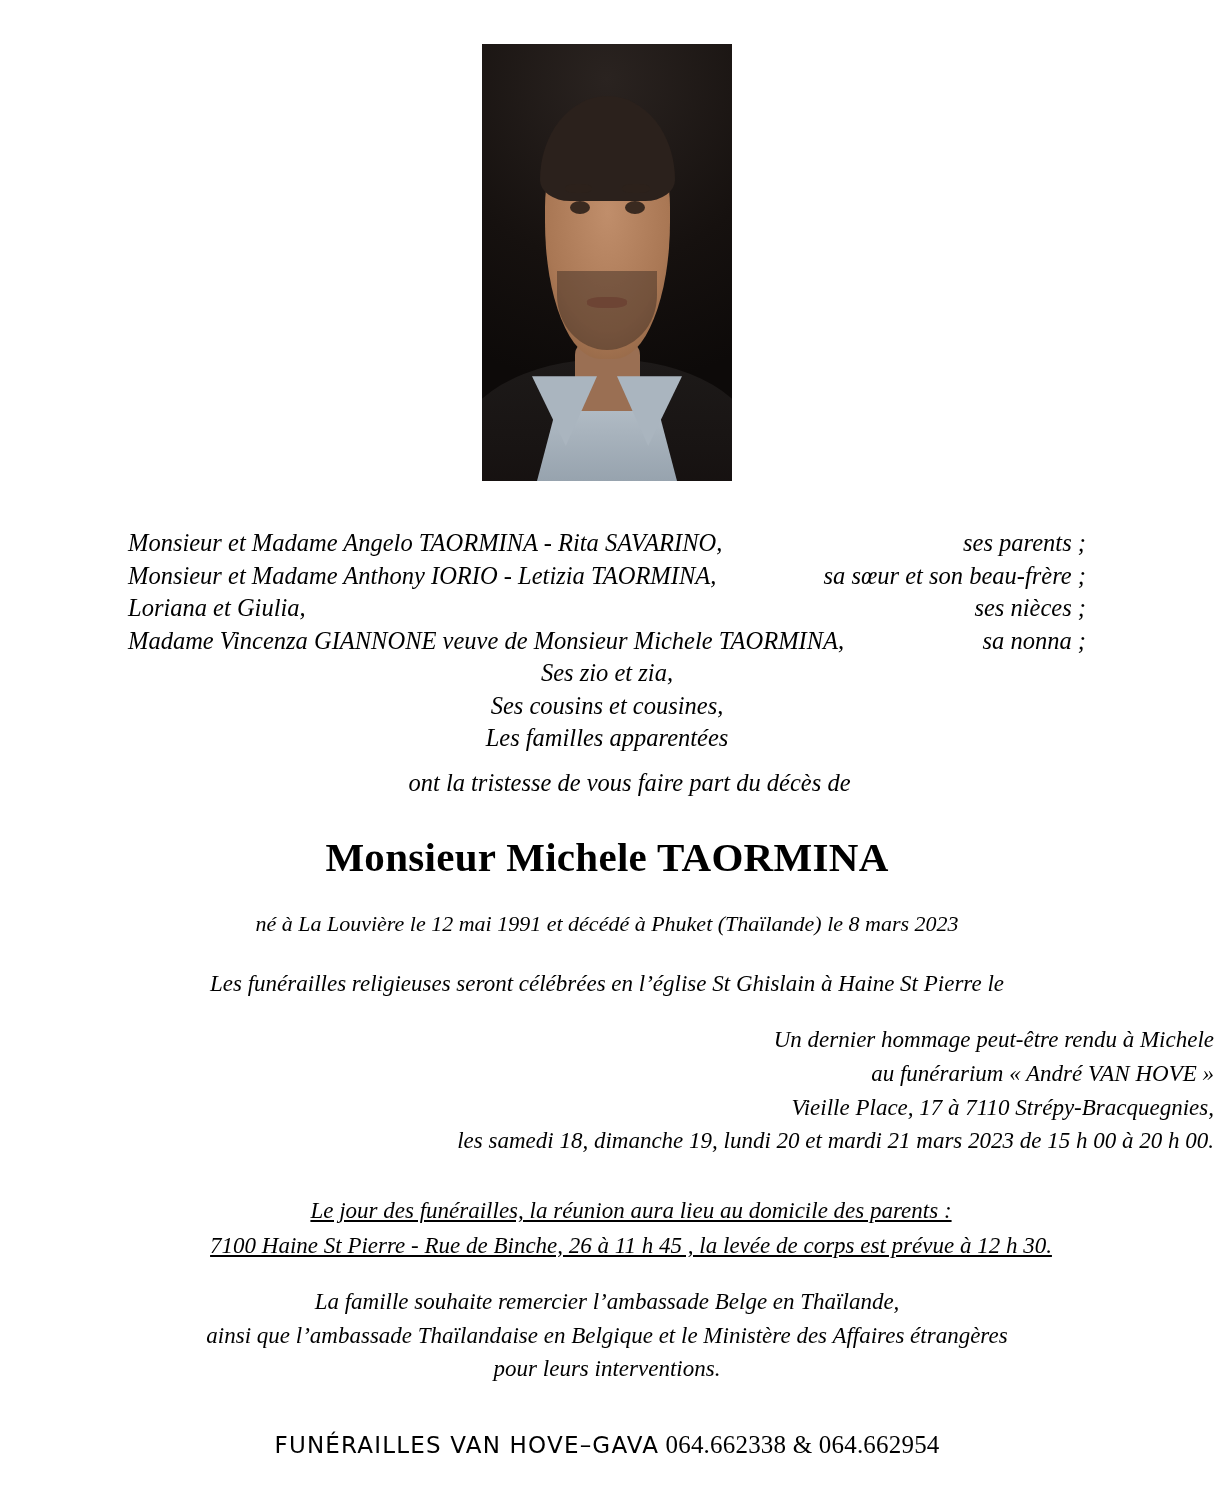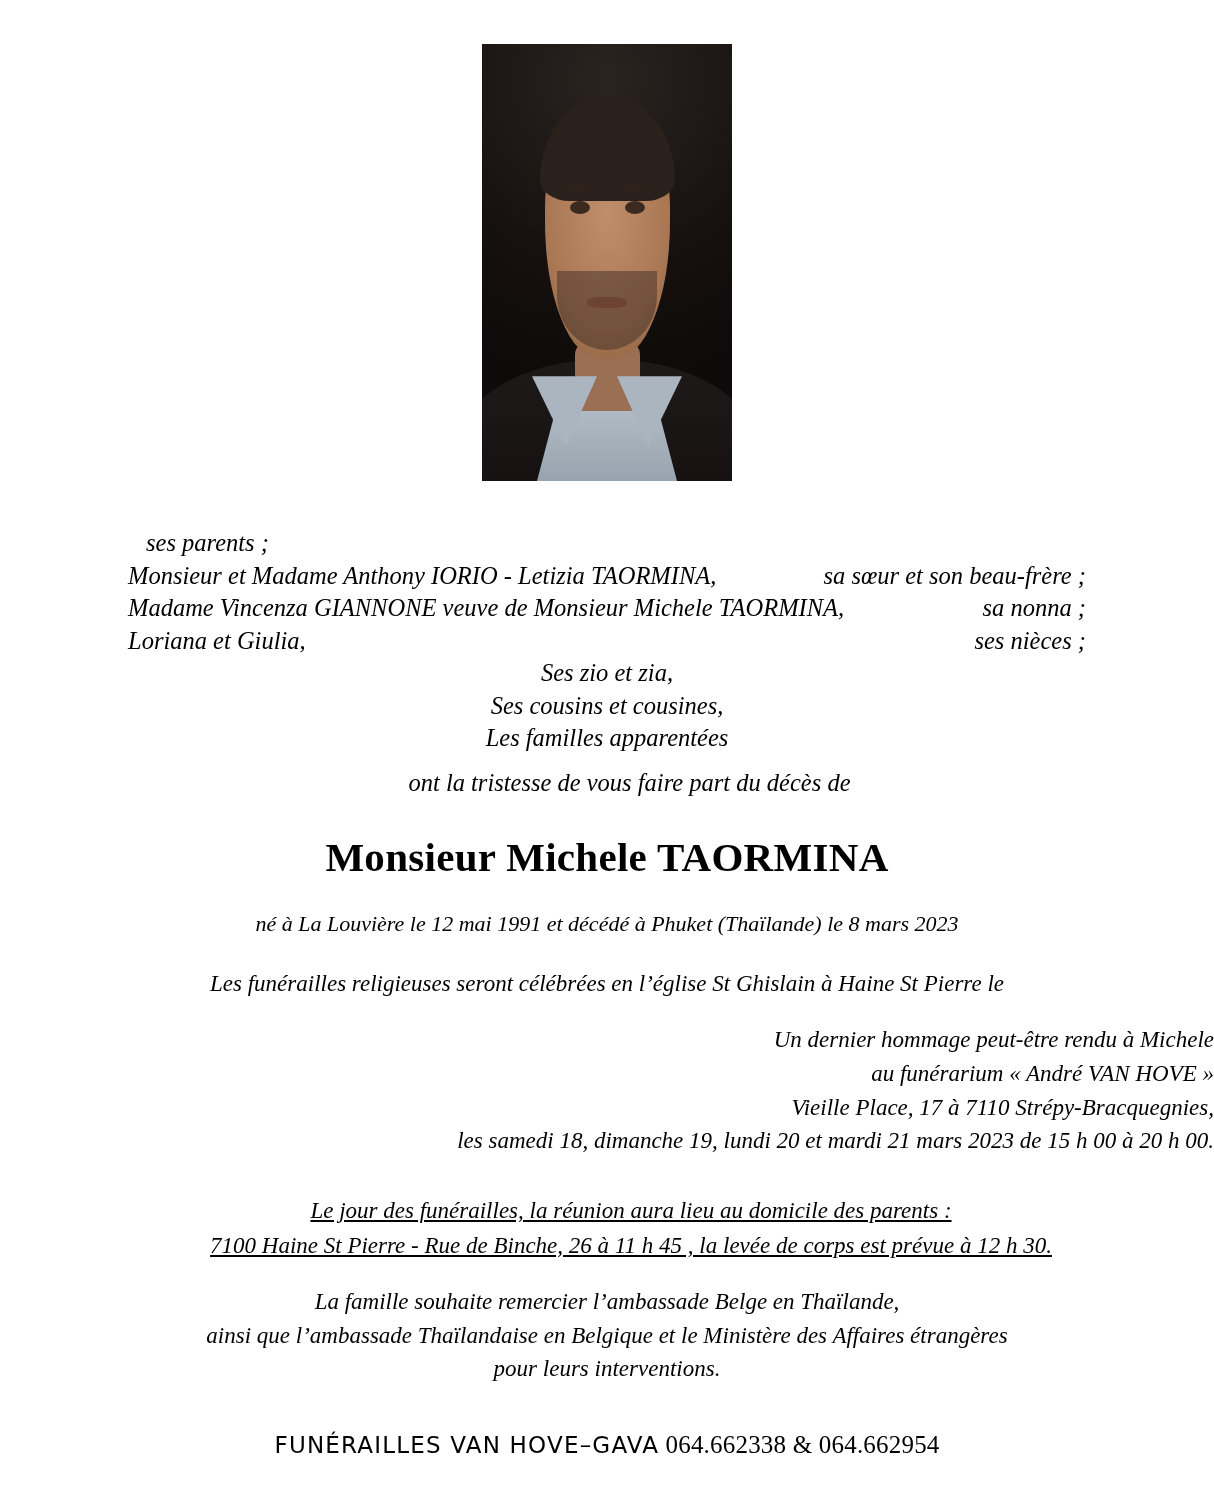--- a/index.html
+++ b/index.html
@@ -257,33 +257,34 @@
       <div class="ph-browR"></div>
       <div class="ph-eyeL"></div>
       <div class="ph-eyeR"></div>
       <div class="ph-beard"></div>
       <div class="ph-mouth"></div>
     </div>
   </div>
 
   <div class="family">
     <div class="fam-row">
+      <span class="left">Monsieur et Madame Angelo TAORMINA - Rita SAVARINO,</span>
       <span class="right">ses parents ;</span>
     </div>
     <div class="fam-row">
       <span class="left">Monsieur et Madame Anthony IORIO - Letizia TAORMINA,</span>
       <span class="right">sa sœur et son beau-frère ;</span>
     </div>
     <div class="fam-row">
+      <span class="left">Loriana et Giulia,</span>
+      <span class="right">ses nièces ;</span>
+    </div>
+    <div class="fam-row">
       <span class="left">Madame Vincenza GIANNONE veuve de Monsieur Michele TAORMINA,</span>
       <span class="right">sa nonna ;</span>
-    </div>
-    <div class="fam-row">
-      <span class="left">Loriana et Giulia,</span>
-      <span class="right">ses nièces ;</span>
     </div>
     <div class="fam-single">Ses zio et zia,</div>
     <div class="fam-single">Ses cousins et cousines,</div>
     <div class="fam-single">Les familles apparentées</div>
   </div>
 
   <div class="announce">ont la tristesse de vous faire part du décès de</div>
 
   <div class="deceased-name">Monsieur  Michele TAORMINA</div>
 

